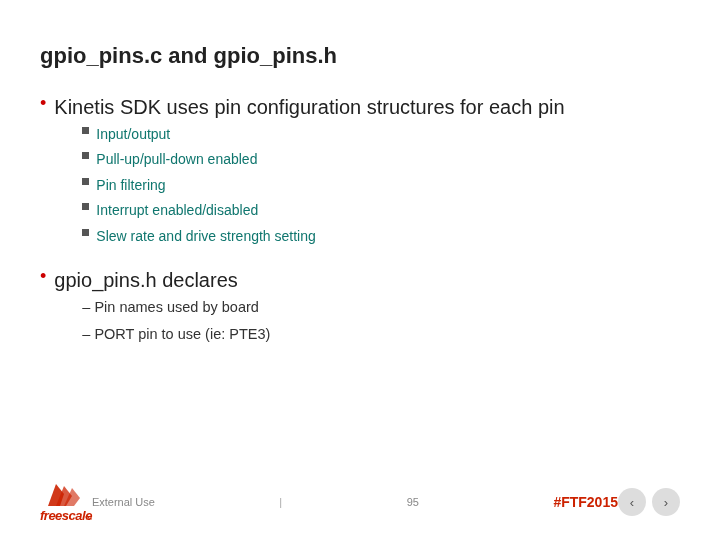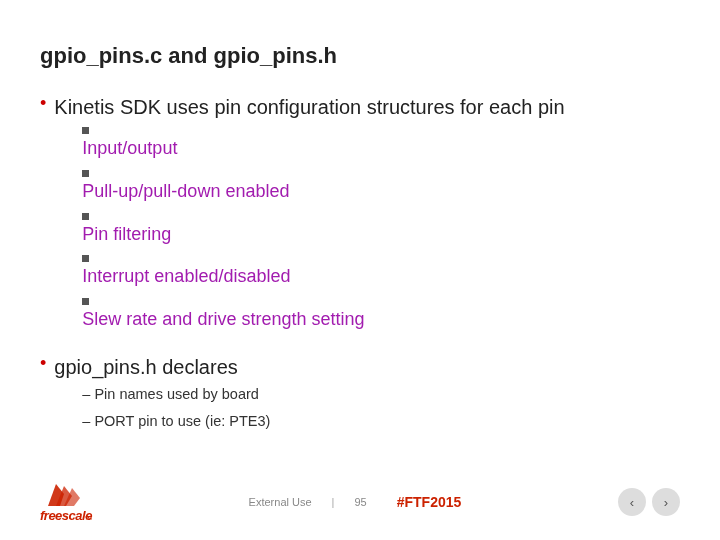--- a/index.html
+++ b/index.html
@@ -56,25 +56,24 @@
     .sub-bullet {
       margin-left: 28px;
       margin-bottom: 4px;
       font-size: 14.5px;
       color: #333333;
     }
 
     .sub-sub-bullet {
       margin-left: 28px;
       margin-bottom: 3px;
-      font-size: 18px;
-      color: #a21caf;
+      font-size: 14px;
+      color: #0f766e;
       display: flex;
       align-items: flex-start;
-      flex-direction: column;
     }
 
     .sub-sub-square {
       display: inline-block;
       width: 7px;
       height: 7px;
       background: #555555;
       margin-right: 7px;
       margin-top: 4px;
       flex-shrink: 0;
@@ -116,21 +115,21 @@
       letter-spacing: -0.5px;
     }
 
     .footer-center {
       flex: 1;
       text-align: center;
       font-size: 11px;
       color: #888888;
       display: flex;
       align-items: center;
-      justify-content: center;
+      justify-content: space-between;
       gap: 20px;
     }
 
     .footer-divider {
       color: #aaaaaa;
     }
 
     .footer-hashtag {
       color: #cc2200;
       font-weight: bold;

